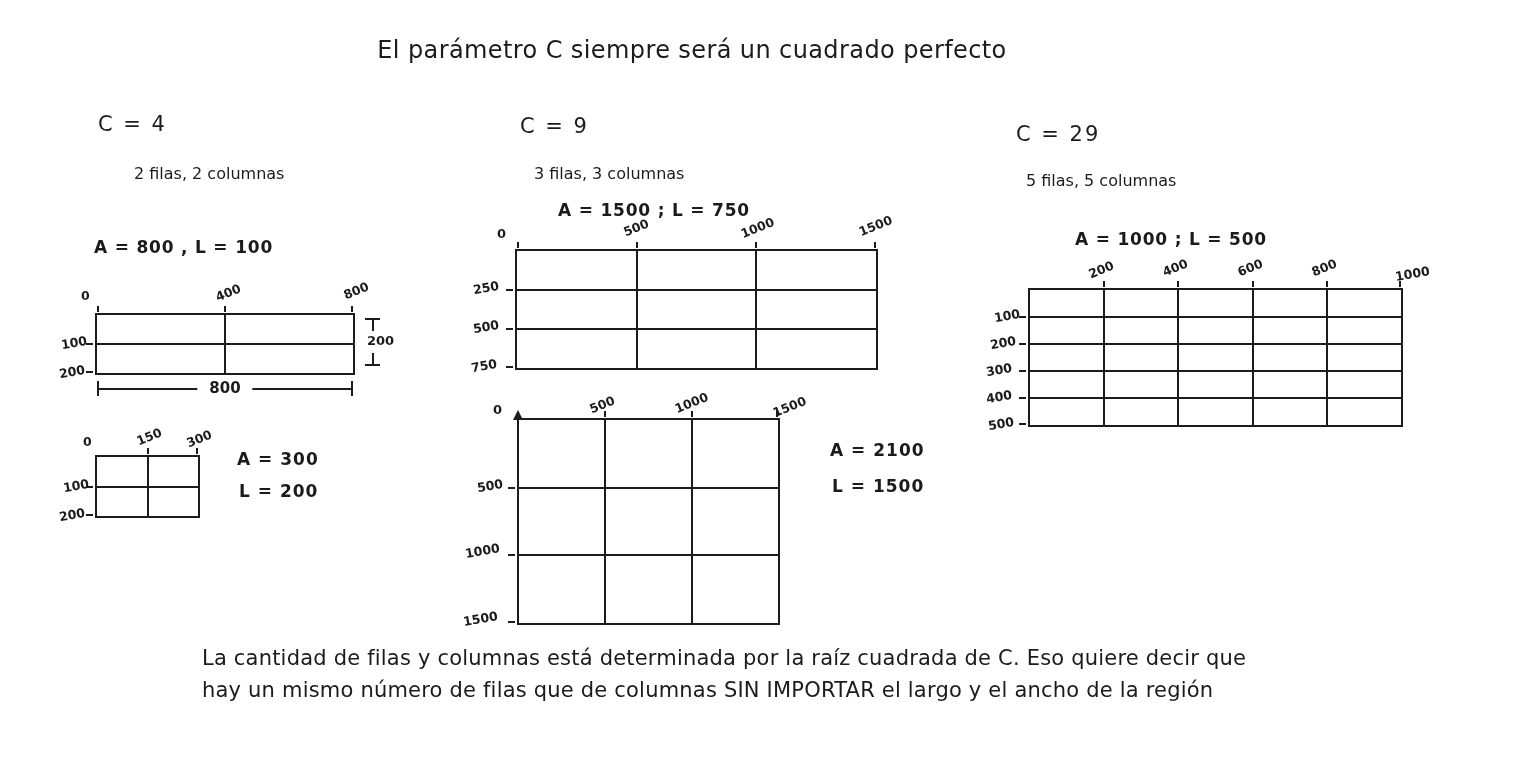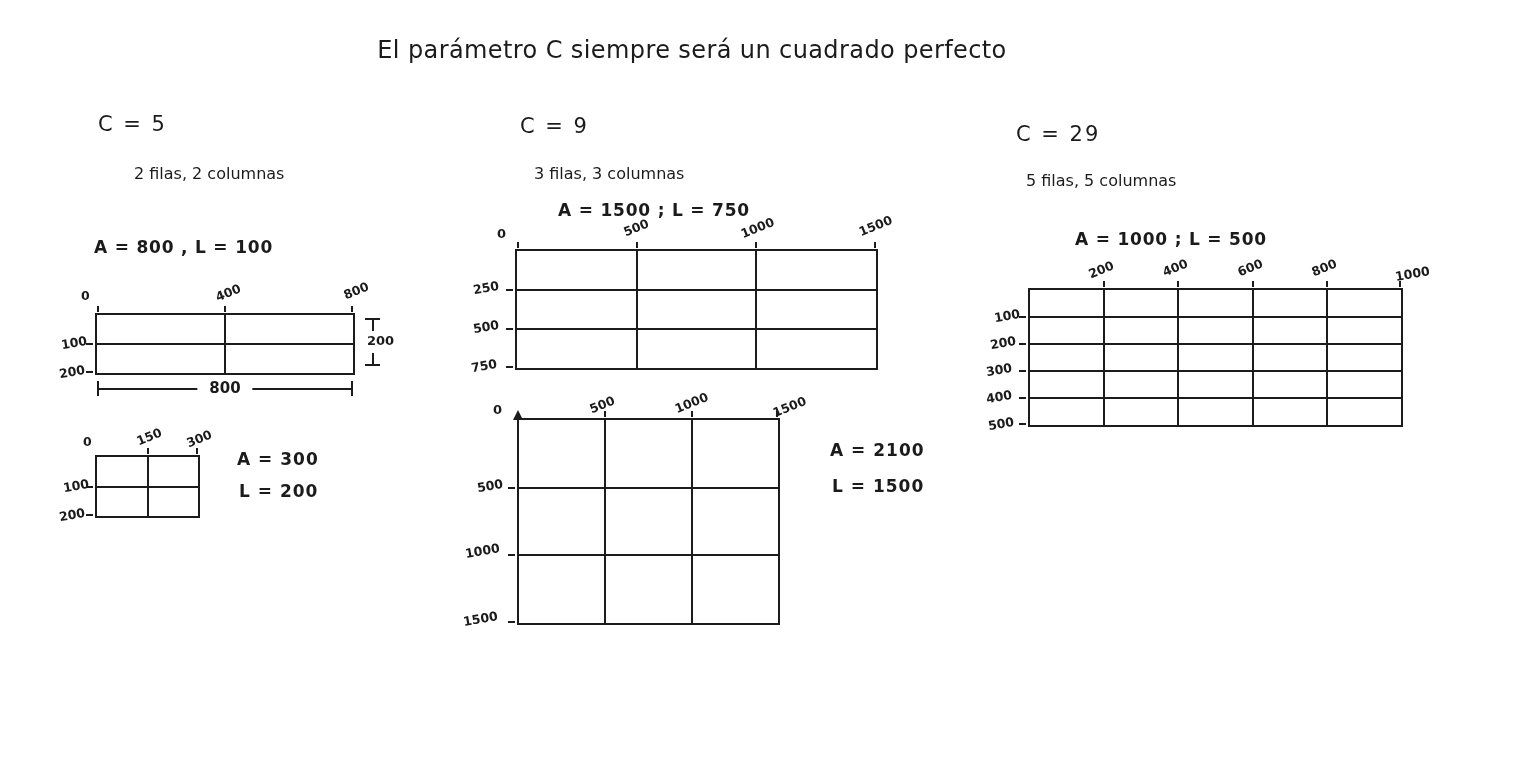--- a/index.html
+++ b/index.html
@@ -40,21 +40,21 @@
               border-left:5px solid transparent; border-right:5px solid transparent;
               border-bottom:10px solid #1c1c1c; }
 </style>
 </head>
 <body>
 
 <div class="canvas">
 
   <div class="abs title">El parámetro C siempre será un cuadrado perfecto</div>
 
-  <div class="abs c-head" style="left:98px; top:112px;">C = 5</div>
+  <div class="abs c-head" style="left:98px; top:112px;">C = 4</div>
   <div class="abs rc-label" style="left:134px; top:164px;">2 filas, 2 columnas</div>
   <div class="abs params" style="left:94px; top:237px;">A = 800 ,  L = 100</div>
 
   <div class="grid" style="left:95px; top:313px; width:260px; height:62px;">
     <div class="vline" style="left:50%;"></div>
     <div class="hline" style="top:50%;"></div>
     <div class="tt" style="left:1px;"></div>
     <div class="tt" style="left:50%;"></div>
     <div class="tt" style="left:calc(100% - 1px);"></div>
     <span class="tlabel" style="left:-16px; top:-27px;">0</span>
@@ -172,14 +172,16 @@
     <div class="lt" style="top:60%;"></div>
     <div class="lt" style="top:80%;"></div>
     <div class="lt" style="top:calc(100% - 1px);"></div>
     <span class="tlabel rot-s" style="left:-36px; top:calc(20% - 9px);">100</span>
     <span class="tlabel rot-s" style="left:-40px; top:calc(40% - 9px);">200</span>
     <span class="tlabel rot-s" style="left:-44px; top:calc(60% - 9px);">300</span>
     <span class="tlabel rot-s" style="left:-44px; top:calc(80% - 9px);">400</span>
     <span class="tlabel rot-s" style="left:-42px; top:calc(100% - 9px);">500</span>
   </div>
 
+  <div class="abs footer-line" style="left:202px; top:646px;">La cantidad de filas y columnas está determinada por la raíz cuadrada de C. Eso quiere decir que</div>
+  <div class="abs footer-line" style="left:202px; top:678px;">hay un mismo número de filas que de columnas SIN IMPORTAR el largo y el ancho de la región</div>
 
 </div>
 
 </body></html>

